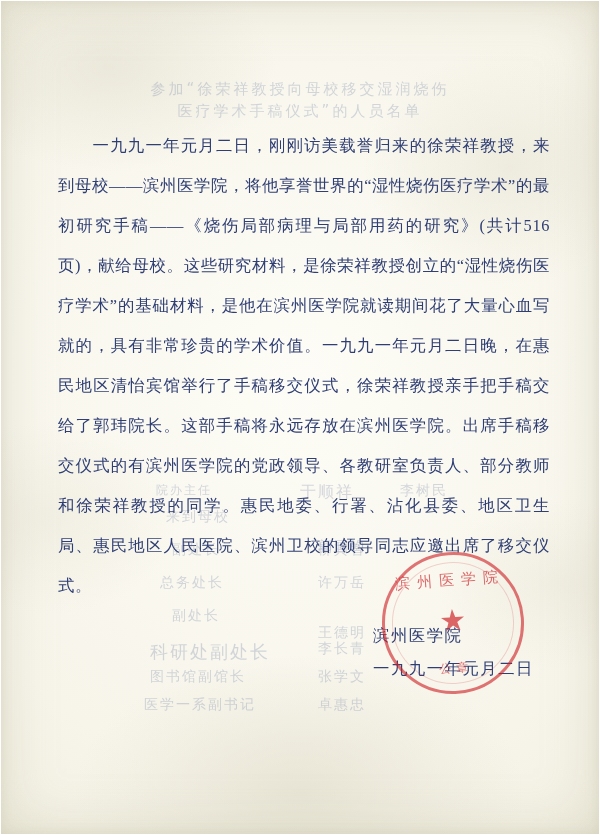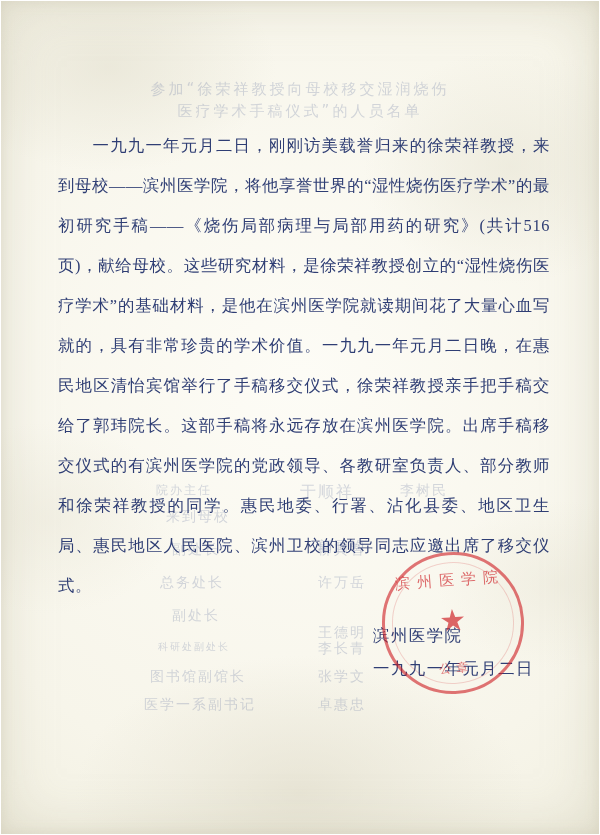--- a/index.html
+++ b/index.html
@@ -157,21 +157,21 @@
 
   <div class="ghost-block" style="left:172px; top:541px; font-size:14px;">副处长</div>
   <div class="ghost-block" style="left:318px; top:541px; font-size:14px;">柳其智</div>
 
   <div class="ghost-block" style="left:160px; top:574px; font-size:14px;">总务处长</div>
   <div class="ghost-block" style="left:318px; top:574px; font-size:14px;">许万岳</div>
 
   <div class="ghost-block" style="left:172px; top:607px; font-size:14px;">副处长</div>
   <div class="ghost-block" style="left:318px; top:607px; font-size:14px;margin-top:17px;">王德明</div>
 
-  <div class="ghost-block" style="left:150px; top:640px; font-size:10px;margin-left:8px;">科研处副处长</div>
+  <div class="ghost-block" style="left:150px; top:640px; font-size:18px;">科研处副处长</div>
   <div class="ghost-block" style="left:318px; top:640px; font-size:14px;">李长青</div>
 
   <div class="ghost-block" style="left:150px; top:668px; font-size:14px;">图书馆副馆长</div>
   <div class="ghost-block" style="left:318px; top:668px; font-size:14px;">张学文</div>
 
   <div class="ghost-block" style="left:144px; top:696px; font-size:14px;text-align:center;">医学一系副书记</div>
   <div class="ghost-block" style="left:318px; top:696px; font-size:14px;">卓惠忠</div>
 
   <div class="body-text">
     <p><span class="indent"></span><span>一九九一年元月二日，刚刚访美载誉归来的徐荣祥教授，来到母校——滨州医学院，将他享誉世界的“湿性烧伤医疗学术”的最初研究手稿——《烧伤局部病理与局部用药的研究》(共计516页)，献给母校。这些研究材料，是徐荣祥教授创立的“湿性烧伤医疗学术”的基础材料，是他在滨州医学院就读期间花了大量心血写就的，具有非常珍贵的学术价值。一九九一年元月二日晚，在惠民地区清怡宾馆举行了手稿移交仪式，徐荣祥教授亲手把手稿交给了郭玮院长。这部手稿将永远存放在滨州医学院。出席手稿移交仪式的有滨州医学院的党政领导、各教研室负责人、部分教师和徐荣祥教授的同学。惠民地委、行署、沾化县委、地区卫生局、惠民地区人民医院、滨州卫校的领导同志应邀出席了移交仪式。</span></p>

